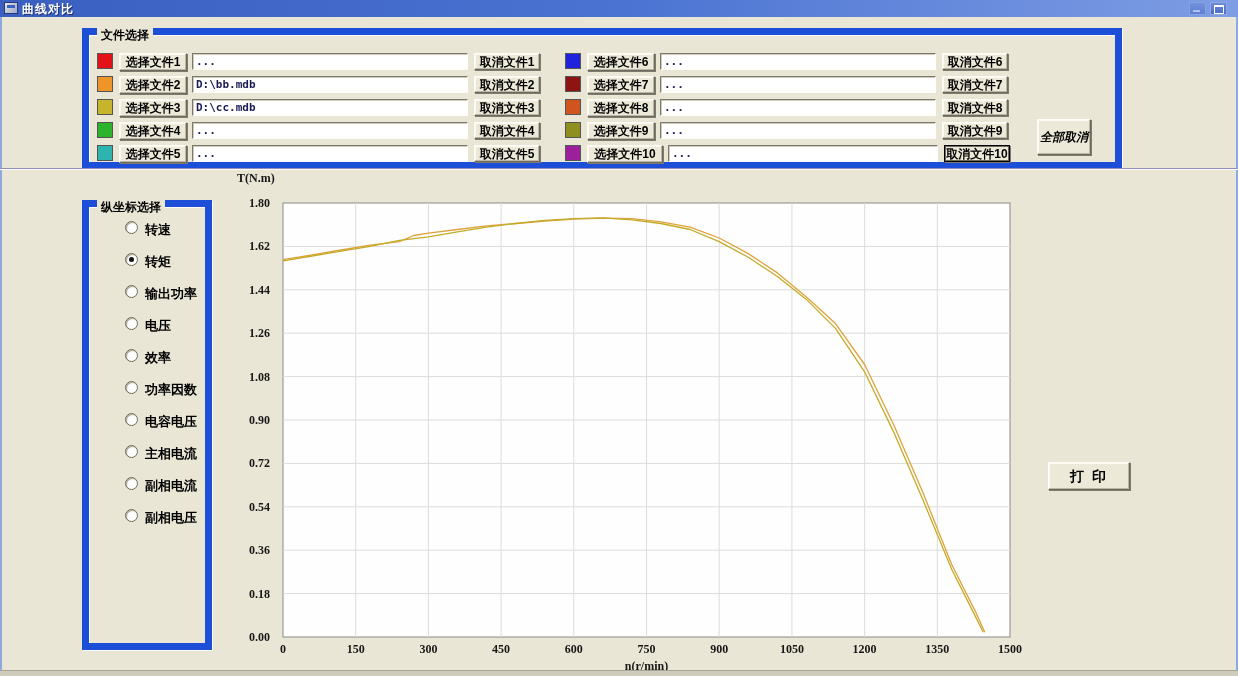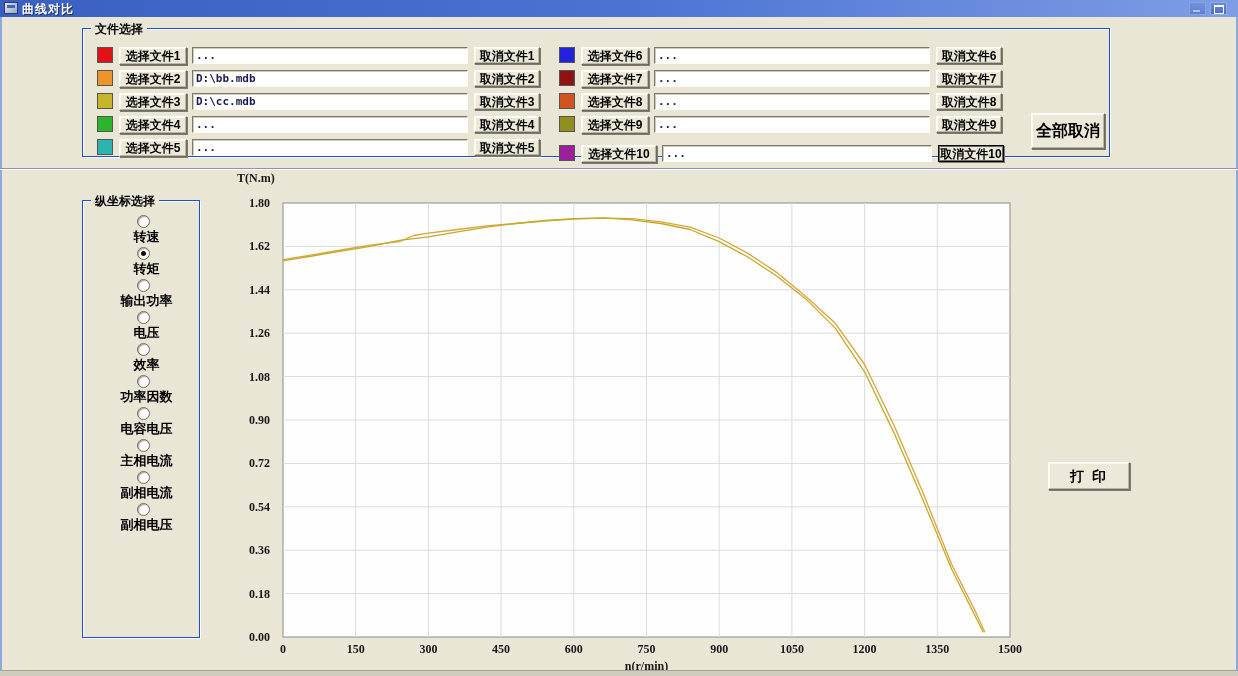--- a/index.html
+++ b/index.html
@@ -22,52 +22,52 @@
     border:1px solid #fff;border-top-width:2px;}
   .tb-btn.min::after{content:"";position:absolute;left:3px;bottom:2px;width:7px;height:2px;background:#dfe6f6;}
 
   
   .content{position:absolute;top:17px;left:0;right:0;bottom:0;background:#eae6d6;}
   .edge{position:absolute;top:0;bottom:0;width:2px;background:#8ea9de;}
   .edge.l{left:0}.edge.r{right:0}
   .bottom-strip{position:absolute;left:0;right:0;bottom:0;height:5px;background:#cfccbe;border-top:1px solid #a7a493;}
 
   
-  .grp{position:absolute;border:1px solid #1d4ed8;box-shadow:inset 1px 1px 0 #fdfcf8, 1px 1px 0 #fdfcf8;}
+  .grp{position:absolute;border:7px solid #1d4ed8;box-shadow:inset 1px 1px 0 #fdfcf8, 1px 1px 0 #fdfcf8;}
   .grp-legend{position:absolute;top:-8px;left:8px;background:#eae6d6;padding:0 4px;
     font-size:12px;font-weight:bold;color:#000;}
 
   .grp.files{left:82px;top:11px;width:1026px;height:127px;}
   .frow{position:absolute;height:18px;}
-  .frow.col1{left:14px;}
+  .frow.col1{left:8px;}
   .frow.col2{left:476px;}
   .csq{display:inline-block;width:16px;height:16px;border:1px solid #555;vertical-align:top;box-sizing:border-box;}
 
   .btn{display:inline-block;background:#ece9d8;border:1px solid;border-color:#fffdf5 #6e6b5d #6e6b5d #fffdf5;
     box-shadow:inset -1px -1px 0 #bab7a8,inset 1px 1px 0 #faf9f2,1px 1px 0 #7e7b6e;
     font-family:"Liberation Sans",sans-serif;font-size:12px;font-weight:bold;color:#000;
     text-align:center;padding:0;cursor:default;box-sizing:border-box;vertical-align:top;}
   .btn.sel{width:68px;height:18px;margin-left:6px;line-height:15px;}
   .btn.can{width:66px;height:17px;margin-left:6px;line-height:14px;}
   .btn.wide{width:76px;}
   .btn.focus{border-color:#000;box-shadow:inset 0 0 0 1px #6e6b5d,1px 1px 0 #7e7b6e;}
   .tin{display:inline-block;width:276px;height:17px;margin-left:5px;background:#fff;
     border:1px solid;border-color:#7c796c #fffdf5 #fffdf5 #7c796c;box-shadow:inset 1px 1px 0 #cfccbc;
     font-family:"DejaVu Sans Mono",monospace;font-size:11px;font-weight:bold;color:#1b1b55;
     line-height:15px;padding:0 3px;box-sizing:border-box;white-space:nowrap;overflow:hidden;vertical-align:top;}
   .tin.narrow{width:270px;}
-  .btn.cancel-all{position:absolute;left:948px;top:84px;width:74px;height:36px;font-size:16px;line-height:32px;}
+  .btn.cancel-all{position:absolute;left:948px;top:84px;width:54px;height:36px;font-size:12px;line-height:32px;font-style:italic;}
 
   .divider{position:absolute;left:0;top:151px;width:1238px;height:0;
     border-top:1px solid #8f8fbd;border-bottom:1px solid #ffffff;}
 
   
   .grp.yaxis{left:82px;top:183px;width:116px;height:436px;}
   .rlist{position:absolute;left:0;top:14px;right:0;}
-  .rrow{height:32px;display:flex;align-items:center;padding-left:4px;flex-direction:column;}
+  .rrow{height:32px;display:flex;align-items:flex-start;padding-left:36px;}
   .radio{width:11px;height:11px;border-radius:50%;background:#fff;border:1px solid #6e6b5d;
     box-shadow:inset 1px 1px 1px #aaa795;position:relative;flex:0 0 auto;}
   .radio.on::after{content:"";position:absolute;left:3px;top:3px;width:5px;height:5px;border-radius:50%;background:#101010;}
   .rlabel{margin-left:7px;font-size:13px;font-weight:bold;color:#000;}
 
   
   .chart-wrap{position:absolute;left:220px;top:153px;width:805px;height:510px;}
   svg text{font:bold 12px "Liberation Serif",serif;fill:#181818;}
   svg .axis-title{font:bold 12px "Liberation Serif",serif;}
 
@@ -95,21 +95,21 @@
       <button class="btn cancel-all">全部取消</button>
     <div class="frow col1" style="top: 18px;"><span class="csq" style="background: rgb(227, 18, 24);"></span><button class="btn sel">选择文件1</button><div class="tin">...</div><button class="btn can">取消文件1</button></div>
         <div class="frow col1" style="top: 41px;"><span class="csq" style="background: rgb(239, 148, 40);"></span><button class="btn sel">选择文件2</button><div class="tin">D:\bb.mdb</div><button class="btn can">取消文件2</button></div>
         <div class="frow col1" style="top: 64px;"><span class="csq" style="background: rgb(198, 180, 42);"></span><button class="btn sel">选择文件3</button><div class="tin">D:\cc.mdb</div><button class="btn can">取消文件3</button></div>
         <div class="frow col1" style="top: 87px;"><span class="csq" style="background: rgb(44, 180, 44);"></span><button class="btn sel">选择文件4</button><div class="tin">...</div><button class="btn can">取消文件4</button></div>
         <div class="frow col1" style="top: 110px;"><span class="csq" style="background: rgb(46, 180, 174);"></span><button class="btn sel">选择文件5</button><div class="tin">...</div><button class="btn can">取消文件5</button></div>
         <div class="frow col2" style="top: 18px;"><span class="csq" style="background: rgb(34, 34, 221);"></span><button class="btn sel">选择文件6</button><div class="tin">...</div><button class="btn can">取消文件6</button></div>
         <div class="frow col2" style="top: 41px;"><span class="csq" style="background: rgb(142, 20, 20);"></span><button class="btn sel">选择文件7</button><div class="tin">...</div><button class="btn can">取消文件7</button></div>
         <div class="frow col2" style="top: 64px;"><span class="csq" style="background: rgb(207, 84, 32);"></span><button class="btn sel">选择文件8</button><div class="tin">...</div><button class="btn can">取消文件8</button></div>
         <div class="frow col2" style="top: 87px;"><span class="csq" style="background: rgb(143, 143, 32);"></span><button class="btn sel">选择文件9</button><div class="tin">...</div><button class="btn can">取消文件9</button></div>
-        <div class="frow col2" style="top: 116px;"><span class="csq" style="background: rgb(156, 31, 156);"></span><button class="btn sel wide">选择文件10</button><div class="tin narrow">...</div><button class="btn can focus">取消文件10</button></div>
+        <div class="frow col2" style="top: 110px;"><span class="csq" style="background: rgb(156, 31, 156);"></span><button class="btn sel wide">选择文件10</button><div class="tin narrow">...</div><button class="btn can focus">取消文件10</button></div>
       </div>
 
     <div class="divider"></div>
 
     <div class="grp yaxis">
       <span class="grp-legend">纵坐标选择</span>
       <div class="rlist" id="radio-list">
           <div class="rrow">
             <span class="radio"></span>
             <span class="rlabel">转速</span>

